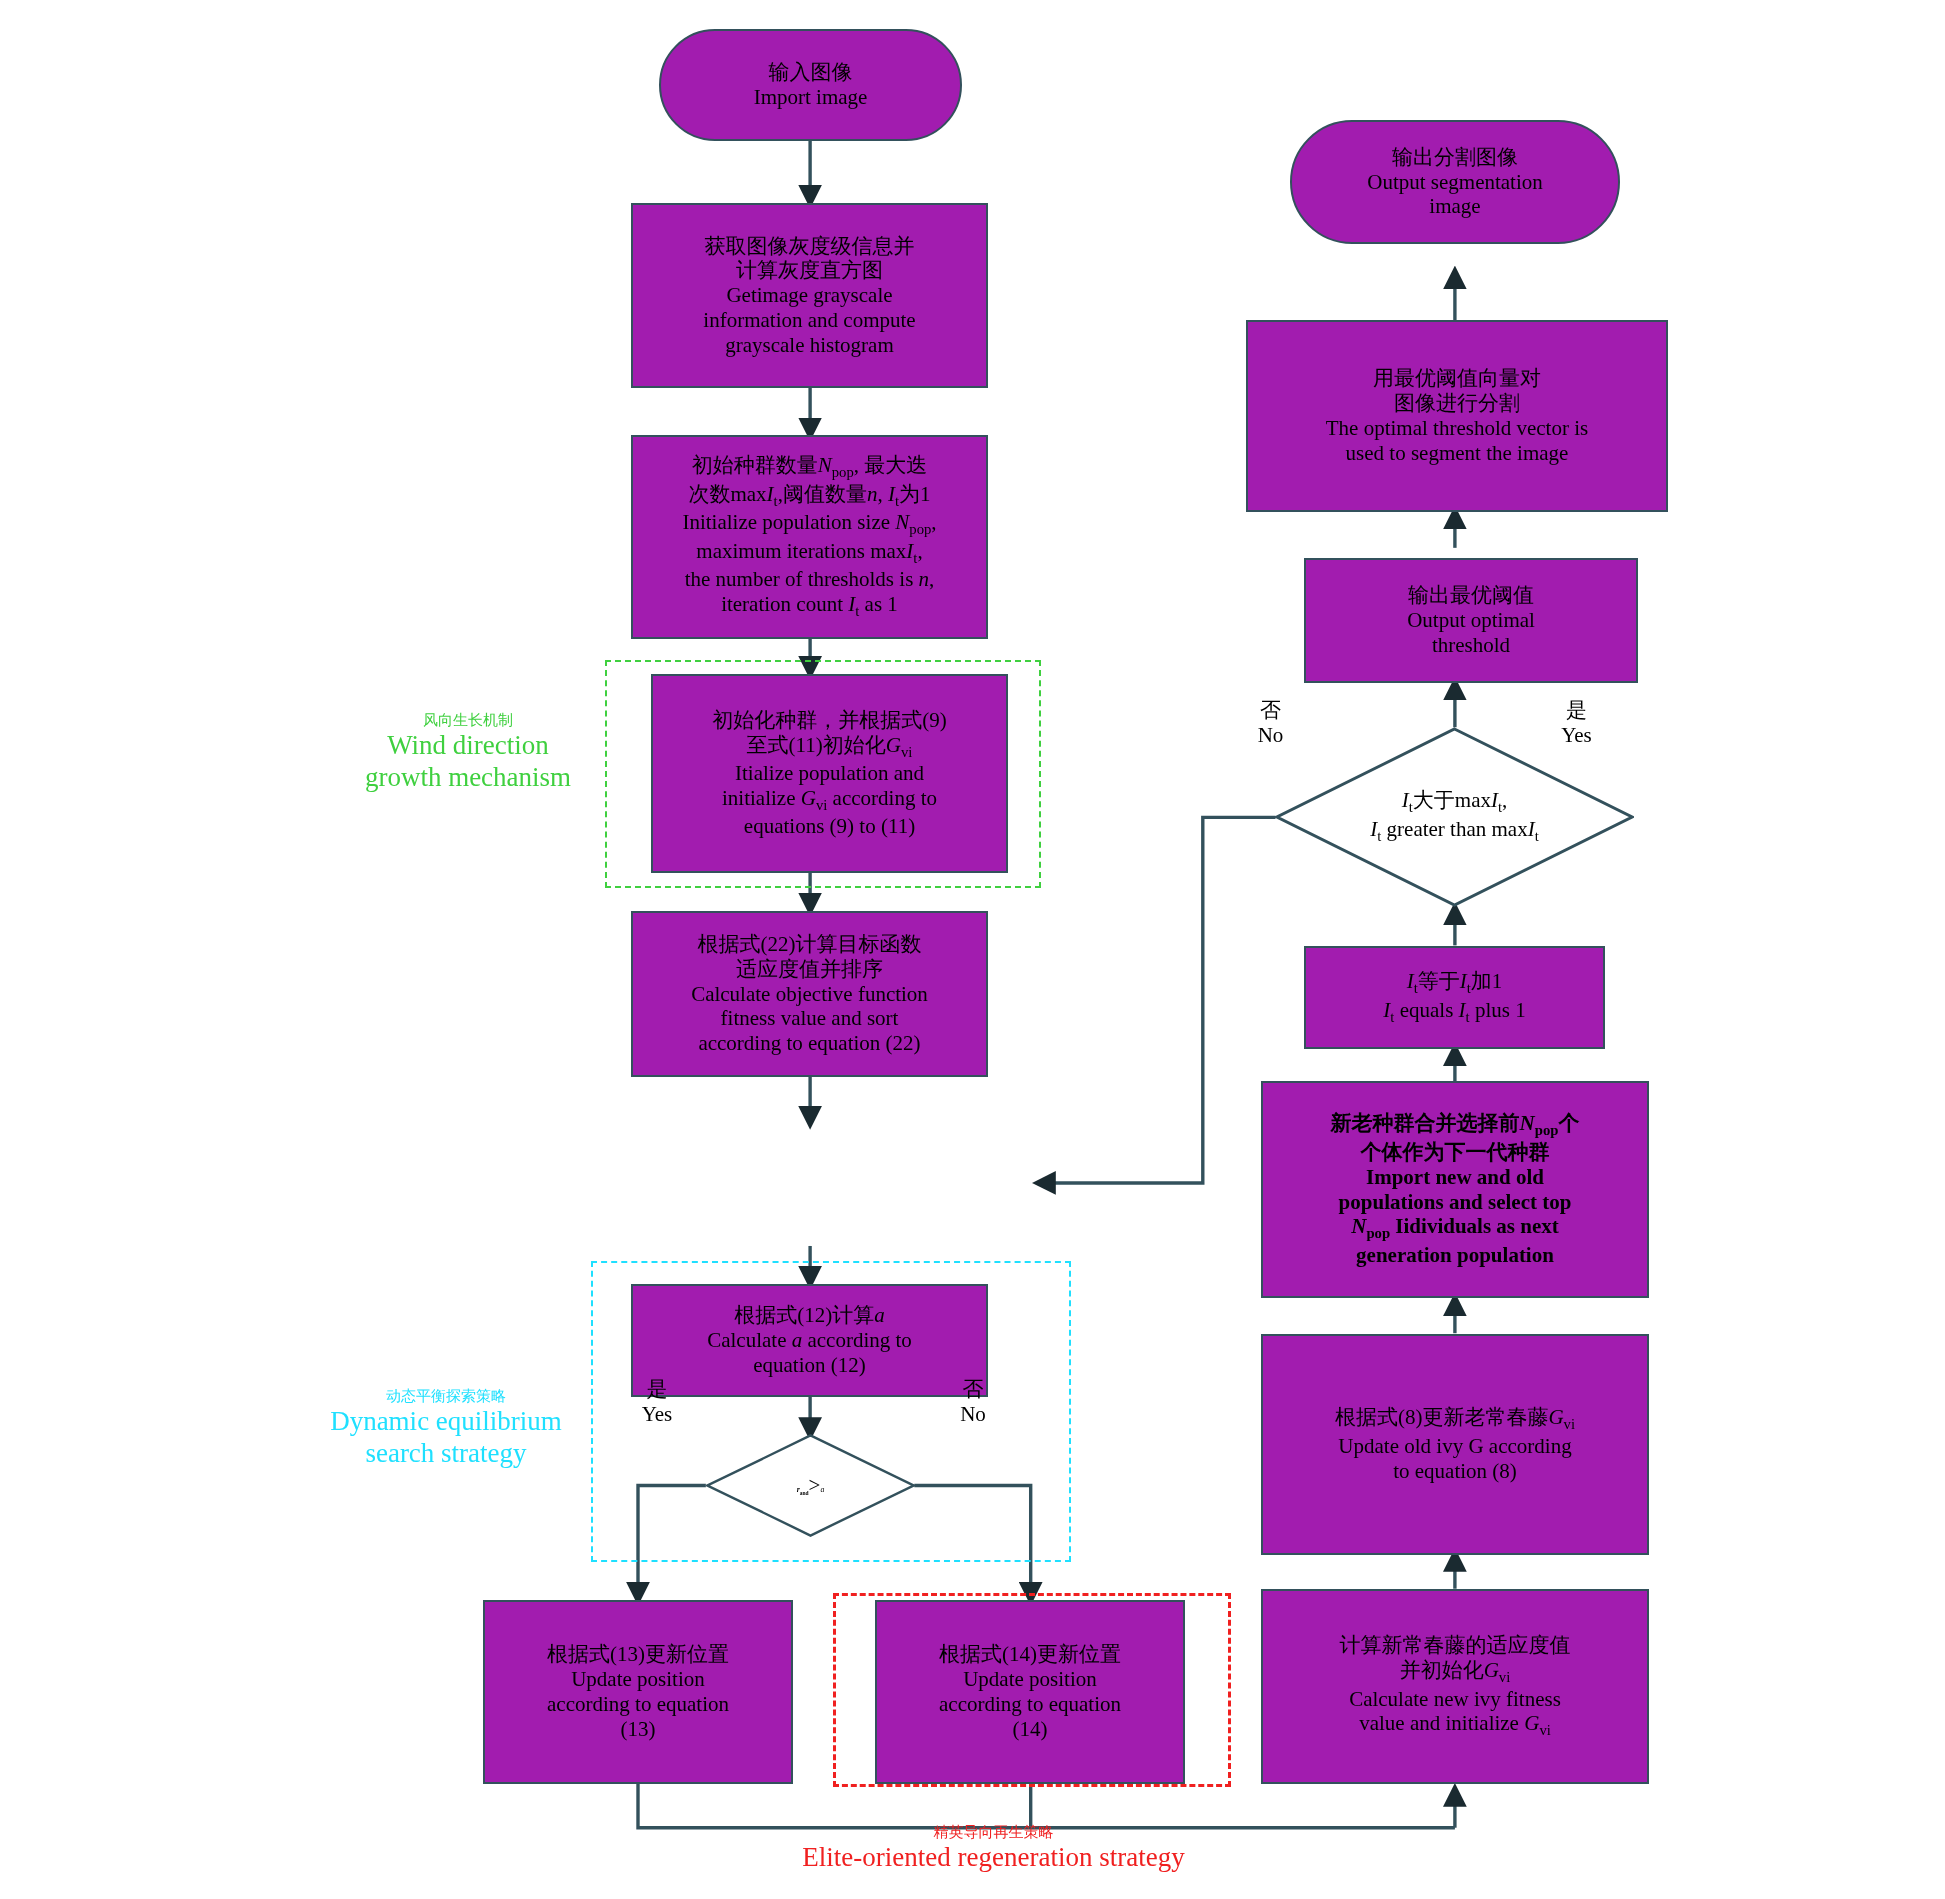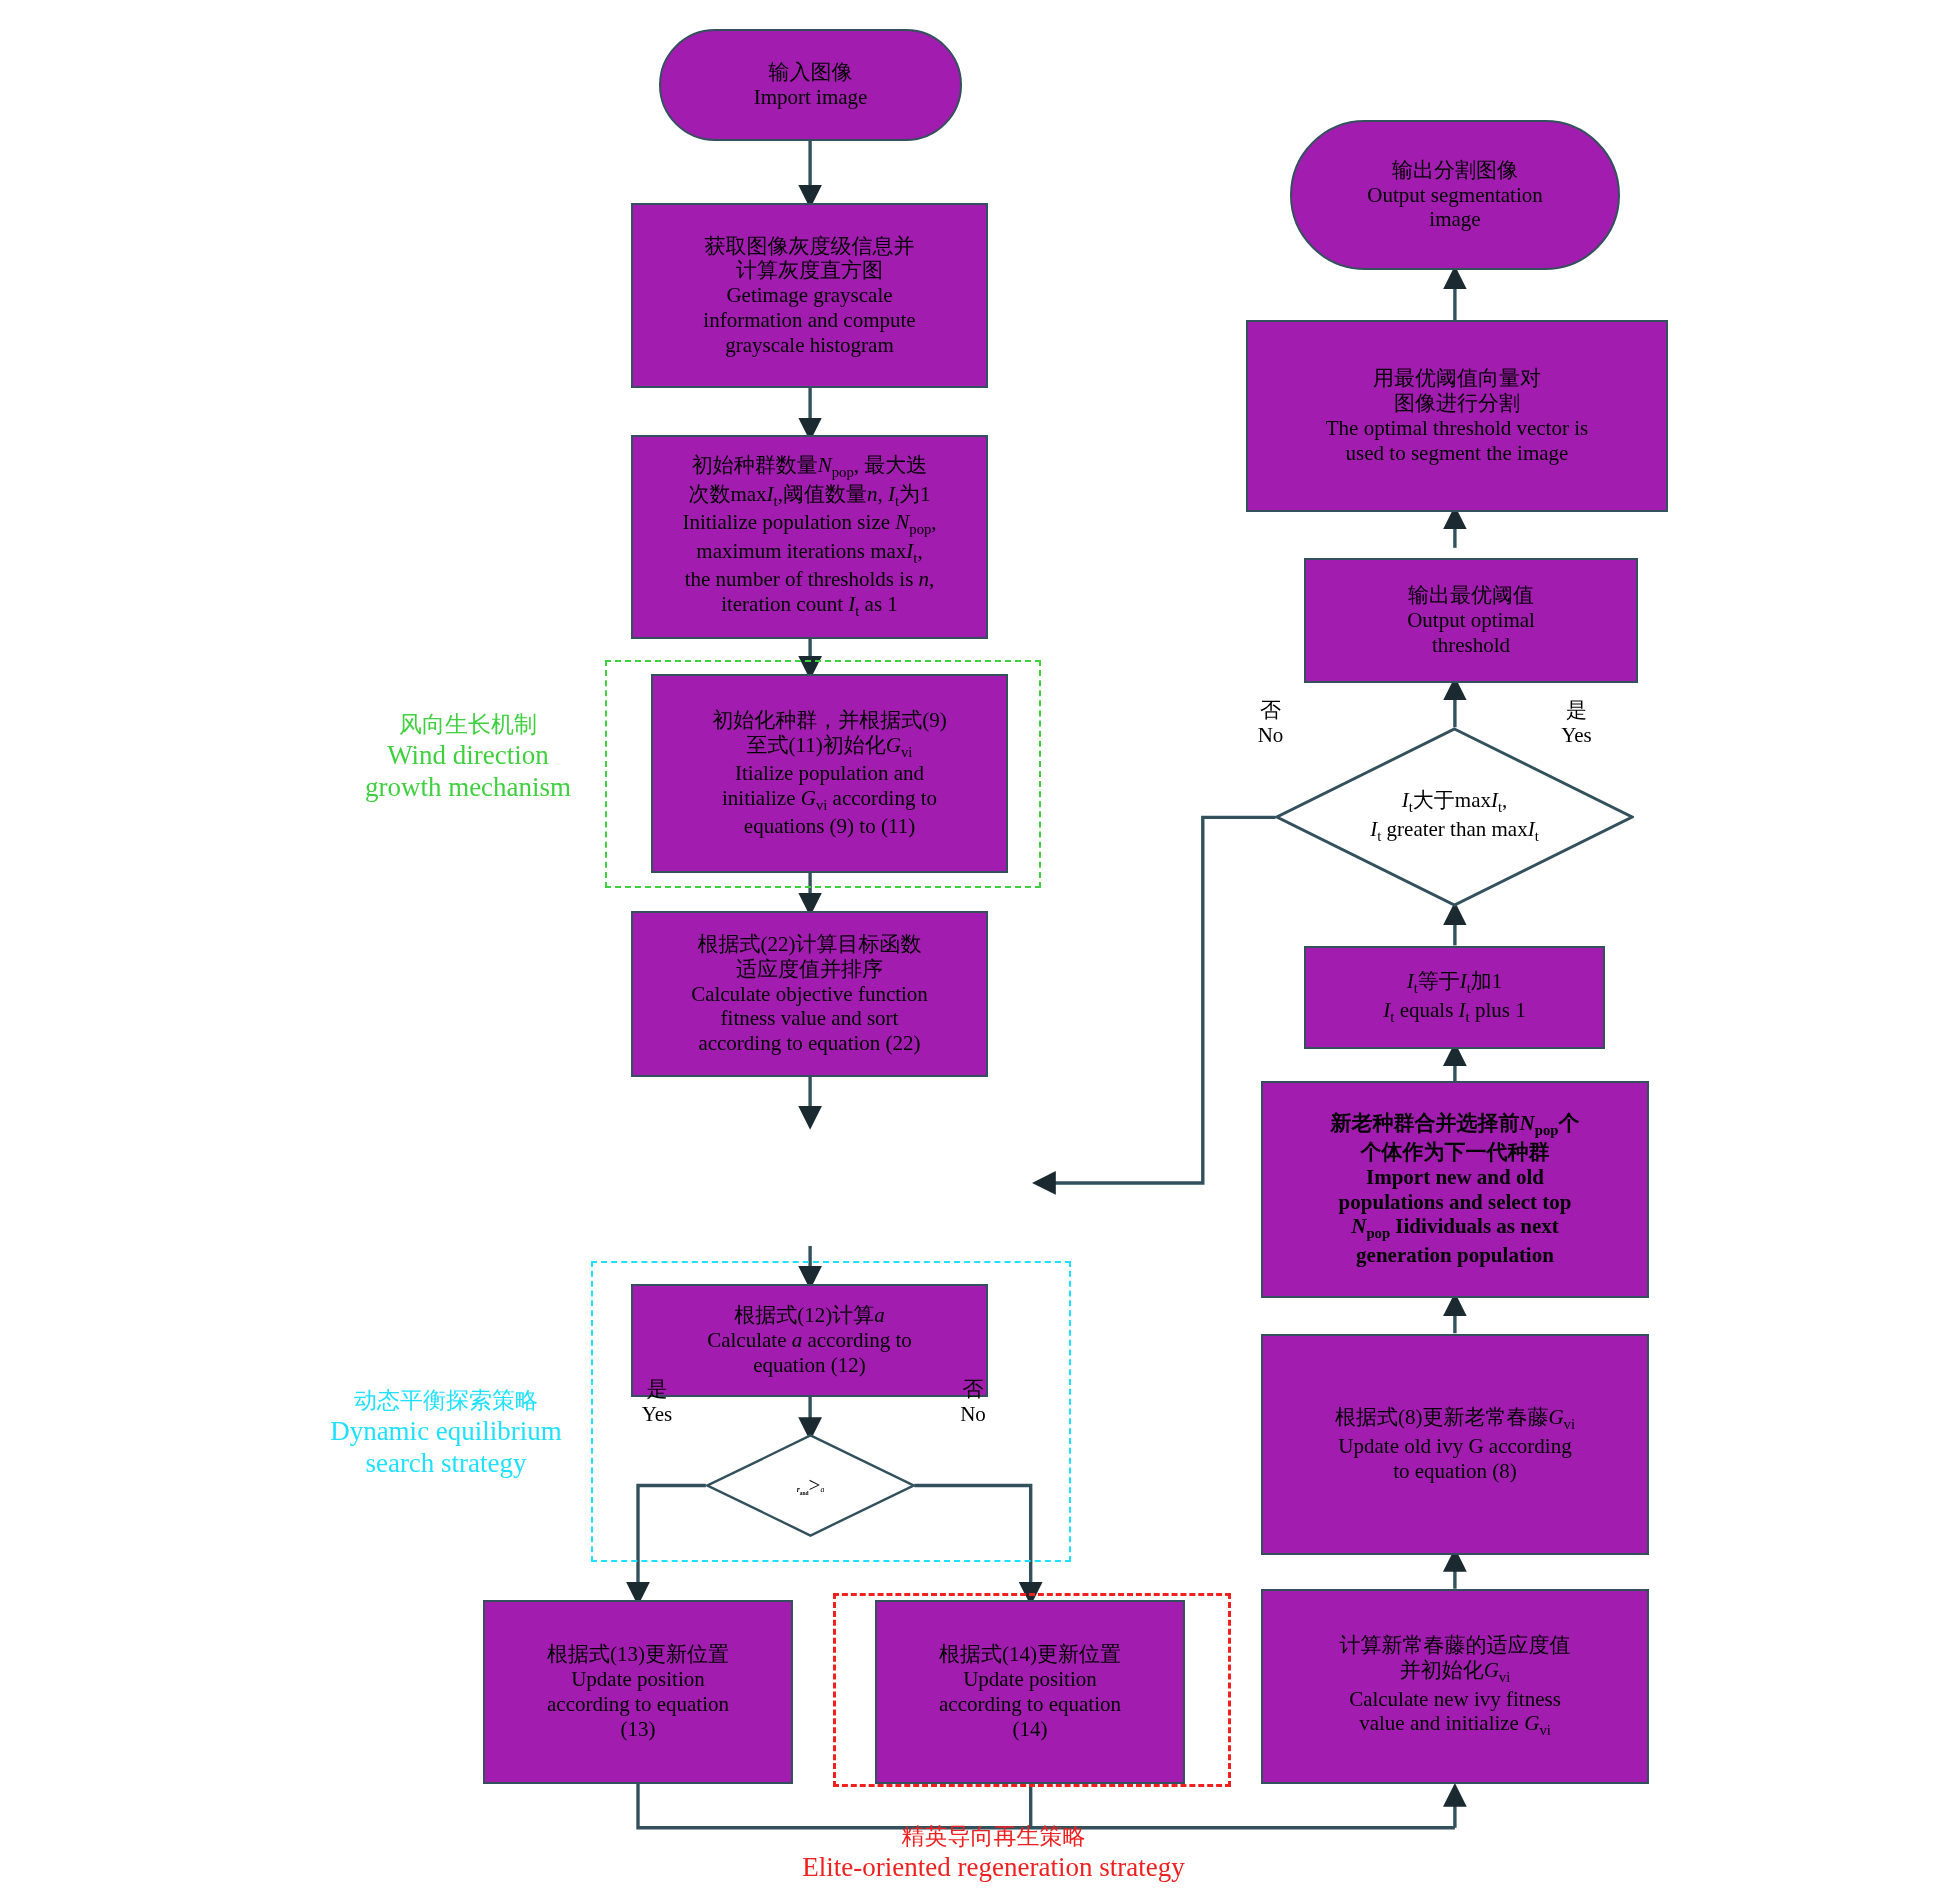--- a/index.html
+++ b/index.html
@@ -65,21 +65,21 @@
     position:absolute;
     text-align:center;
     line-height:1.18;
     color:#000;
   }
   .cn{ font-size:21px; }
   .en{ font-size:21px; }
   .sub{ font-size:0.70em; vertical-align:sub; }
   .it{ font-style:italic; }
   .bi{ font-style:italic; font-weight:bold; }
-  .lbl-cn{ font-size:23px; }
+  .lbl-cn{ font-size:15px; }
   .lbl-en{ font-size:27px; }
 </style>
 </head>
 <body>
 
 <div id="canvas">
 
   <svg class="wires" viewBox="0 0 4012 3917" xmlns="http://www.w3.org/2000/svg">
     <defs>
       <marker id="arr" viewBox="0 0 12 12" refX="9" refY="6" markerWidth="7" markerHeight="7" orient="auto-start-reverse">
@@ -237,21 +237,21 @@
 
   <div class="node" style="left:875px;top:1600px;width:310px;height:184px;">
     <div class="txt">
       <div class="cn">根据式(14)更新位置</div>
       <div class="en">Update position</div>
       <div class="en">according to equation</div>
       <div class="en">(14)</div>
     </div>
   </div>
 
-  <div class="node terminator" style="left:1290px;top:120px;width:330px;height:150px;">
+  <div class="node terminator" style="left:1290px;top:120px;width:330px;height:124px;">
     <div class="txt">
       <div class="cn">输出分割图像</div>
       <div class="en">Output segmentation</div>
       <div class="en">image</div>
     </div>
   </div>
 
   <div class="node" style="left:1246px;top:320px;width:422px;height:192px;">
     <div class="txt">
       <div class="cn">用最优阈值向量对</div>

